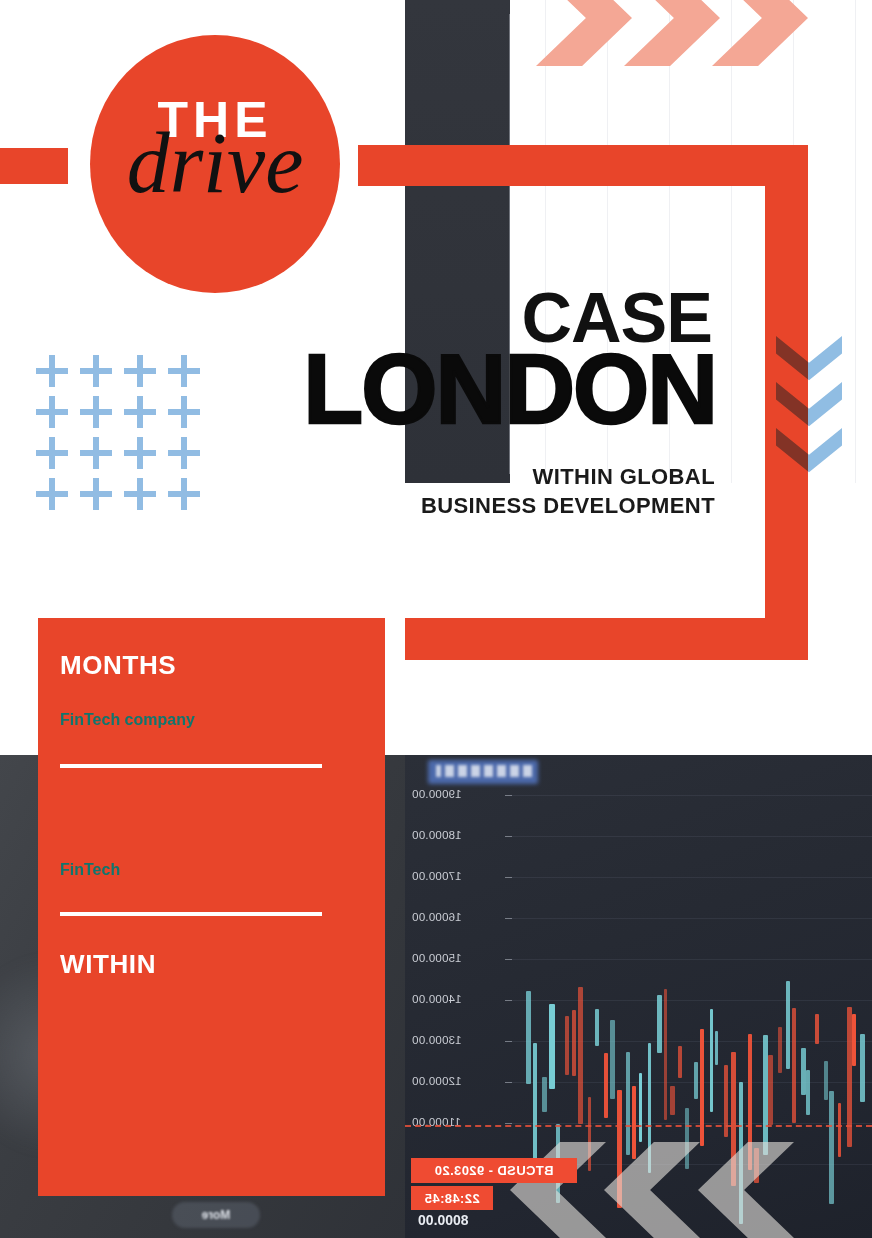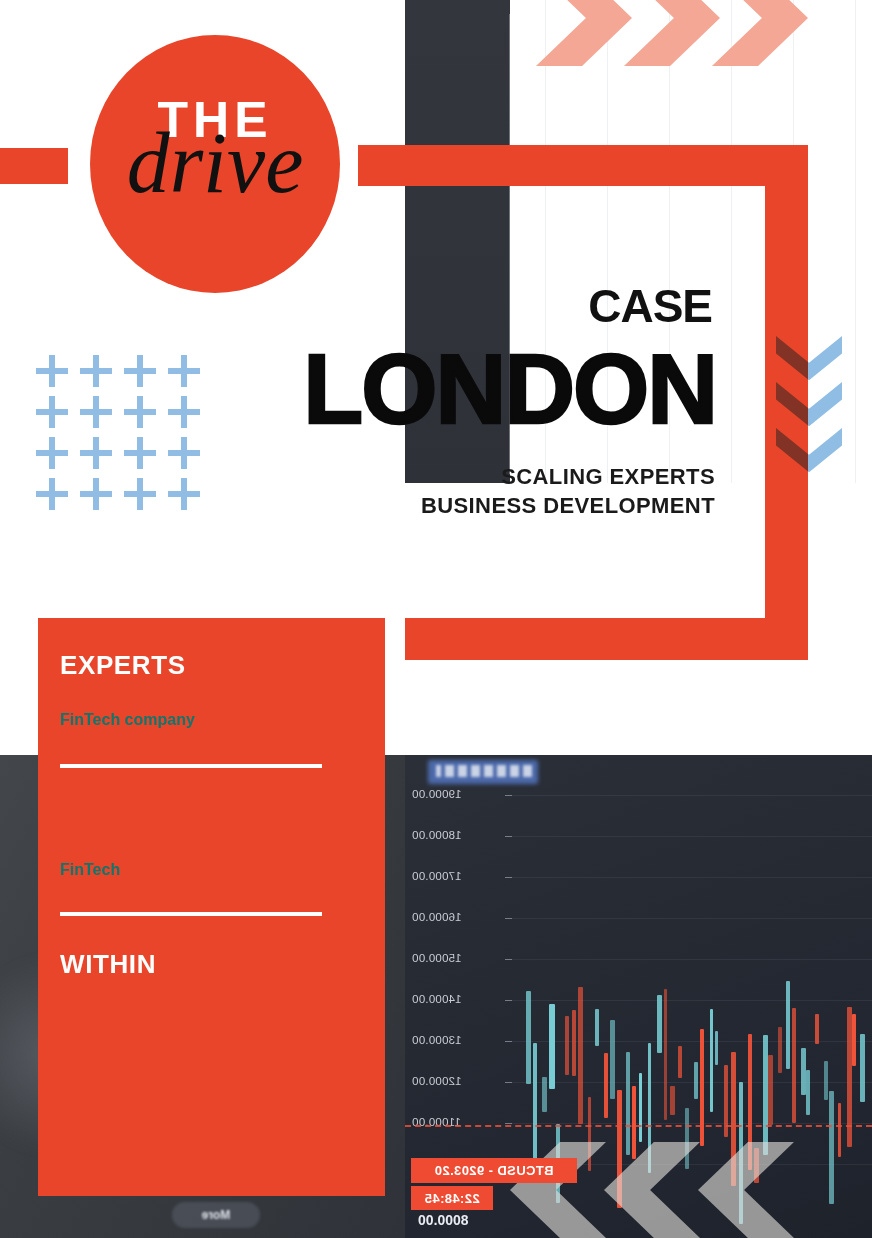--- a/index.html
+++ b/index.html
@@ -147,21 +147,21 @@
 
   
   .plus{position:absolute;width:32px;height:32px;}
   .plus:before,.plus:after{content:"";position:absolute;background:#91bce3;}
   .plus:before{left:13px;top:0;width:6px;height:32px;}
   .plus:after{left:0;top:13px;width:32px;height:6px;}
 
   
   .t-case{
     position:absolute;left:0;top:283px;width:712px;text-align:right;
-    font-size:46px;font-weight:700;color:#111;letter-spacing:-1px;line-height:1;
+    font-size:70px;font-weight:700;color:#111;letter-spacing:-1px;line-height:1;
     font-family:"Liberation Sans", sans-serif;
   }
   .t-study{
     position:absolute;left:0;top:340px;width:716px;text-align:right;
     font-size:98px;font-weight:700;color:#0a0a0a;letter-spacing:-2px;line-height:1;
     font-family:"Liberation Sans", sans-serif;
     -webkit-text-stroke:2.5px #0a0a0a;
   }
   .t-sub{
     position:absolute;left:0;top:462px;width:715px;text-align:right;
@@ -334,27 +334,27 @@
       <div class="plus" style="left: 168px; top: 437px;"></div>
       <div class="plus" style="left: 36px; top: 478px;"></div>
       <div class="plus" style="left: 80px; top: 478px;"></div>
       <div class="plus" style="left: 124px; top: 478px;"></div>
       <div class="plus" style="left: 168px; top: 478px;"></div>
     </div>
 
   <div class="t-case">CASE</div>
   <div class="t-study">LONDON</div>
   <div class="t-sub">
-    <div>SCALING EXPERTS</div>
+    <div>WITHIN GLOBAL</div>
     <div>BUSINESS DEVELOPMENT</div>
   </div>
 
   <div class="panel"></div>
 
-  <div class="p-h" style="top:650px;font-size:26px;">EXPERTS</div>
+  <div class="p-h" style="top:650px;font-size:26px;">MONTHS</div>
   <div class="p-b" style="top:711px;">FinTech company</div>
   <div class="p-rule" style="top:764px;"></div>
 
   <div class="p-b" style="top:861px;">FinTech</div>
   <div class="p-rule" style="top:912px;"></div>
 
   <div class="p-h" style="top:949px;font-size:26px;">WITHIN</div>
 
 </div>
 

